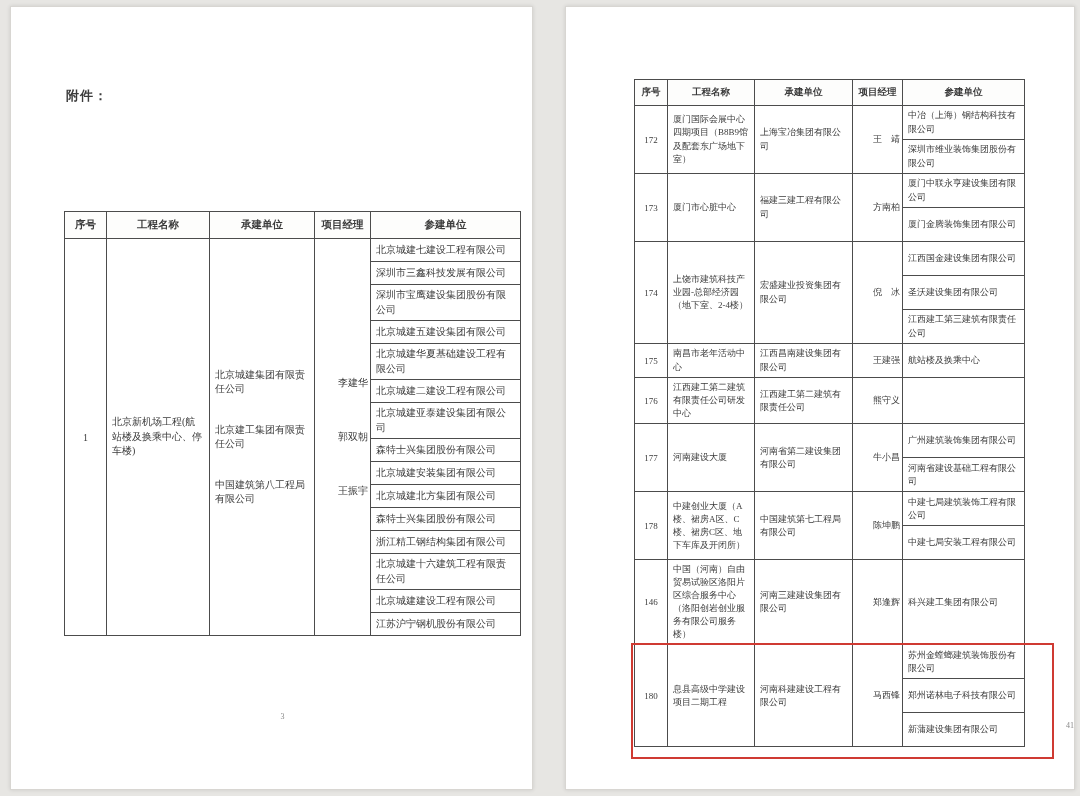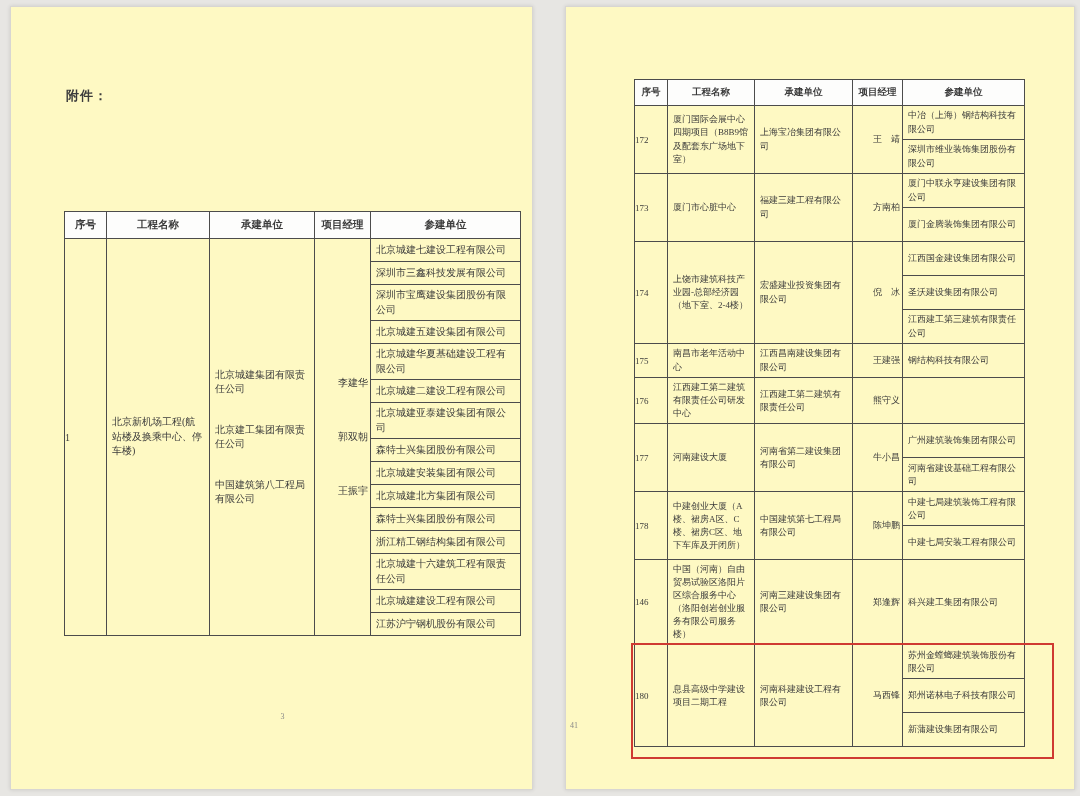--- a/index.html
+++ b/index.html
@@ -7,21 +7,21 @@
   body {
     background:#e7e6e3;
     font-family:"Liberation Serif","DejaVu Serif",serif;
     color:#3b3b3b;
     position:relative;
     overflow:hidden;
   }
   .canvas { position:absolute; inset:0; }
   .page {
     position:absolute; top:6px; bottom:6px;
-    background:#fef9c3;
+    background:#ffffff;
     border:1px solid #d8d6d2;
     box-shadow:0 0 4px rgba(0,0,0,0.12);
   }
   .page-left  { left:10px;  width:523px; }
   .page-right { left:565px; width:510px; }
 
   
   .attachment { position:absolute; left:55px; top:80px; font-size:13px; font-weight:bold; letter-spacing:1px; }
   .title-wrap { position:absolute; left:0; right:0; top:104px; text-align:center; }
   .title-line { font-size:21px; font-weight:bold; line-height:1.6; letter-spacing:1px; }
@@ -29,36 +29,36 @@
 
   
   table { border-collapse:collapse; table-layout:fixed; }
   th, td { border:1px solid #4c4c4c; vertical-align:middle; overflow:hidden; }
   th { font-weight:bold; text-align:center; background:#fdfdfc; }
   .tbl-left  { position:absolute; left:53px; top:204px; width:456px; font-size:10px; }
   .tbl-left th { font-size:10.5px; height:27px; }
   .tbl-right { position:absolute; left:68px; top:72px; width:390px; font-size:9px;  }
   .tbl-right th { font-size:9.5px; height:26px; }
 
-  td.c-no      { text-align:left; }
+  td.c-no      { text-align:center; }
   td.c-project { text-align:left; padding:3px 5px; line-height:1.45; }
   td.c-builder { text-align:left; padding:3px 5px; line-height:1.45; }
   td.c-manager { text-align:right; padding:2px; }
   td.c-part    { text-align:left; padding:3px 5px; line-height:1.45; }
   .tbl-left  td.c-part { height:23px; }
   .tbl-right td.c-part { height:34px; }
 
   .stack { display:flex; flex-direction:column; }
   .tbl-left .stack.builders { gap:26px; }
   .tbl-left .stack.managers { gap:40px; }
   .tbl-right .stack { gap:8px; }
 
   .page-number { position:absolute; font-size:8px; color:#888; }
   .pn-left  { left:0; right:0; top:705px; text-align:center; padding-left:22px; }
-  .pn-right { left:4px; right:0; top:714px; text-align:left; }
+  .pn-right { left:12px; right:0; top:714px; text-align:right; }
 
   .highlight-box {
     position:absolute;
     border:2px solid #cf3a32;
     pointer-events:none;
   }
 </style>
 </head>
 <body>
 
@@ -218,21 +218,21 @@
             <td class="c-builder" rowspan="1">
               <div class="stack builders">
                 <div>江西昌南建设集团有限公司</div>
               </div>
             </td>
             <td class="c-manager" rowspan="1">
               <div class="stack managers">
                 <div>王建强</div>
               </div>
             </td>
-            <td class="c-part">钢结构科技有限公司</td>
+            <td class="c-part">航站楼及换乘中心</td>
           </tr>
           <tr>
             <td class="c-no" rowspan="1">176</td>
             <td class="c-project" rowspan="1">江西建工第二建筑有限责任公司研发中心</td>
             <td class="c-builder" rowspan="1">
               <div class="stack builders">
                 <div>江西建工第二建筑有限责任公司</div>
               </div>
             </td>
             <td class="c-manager" rowspan="1">

